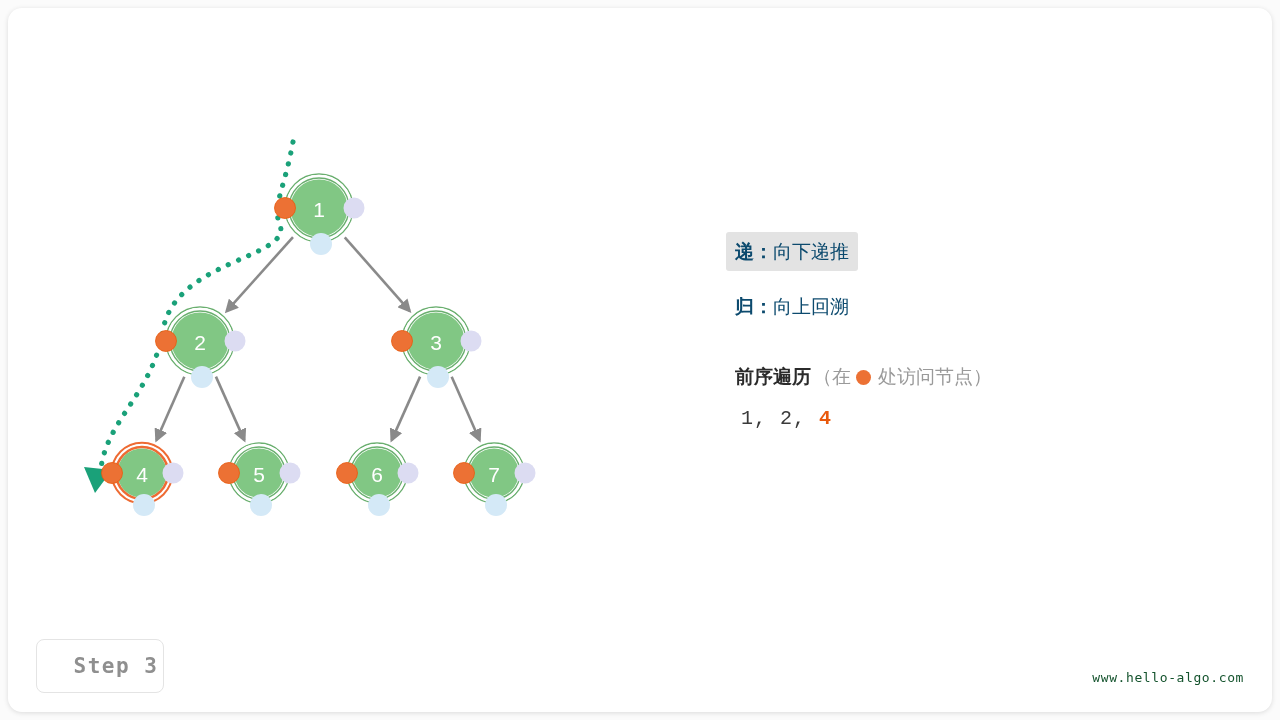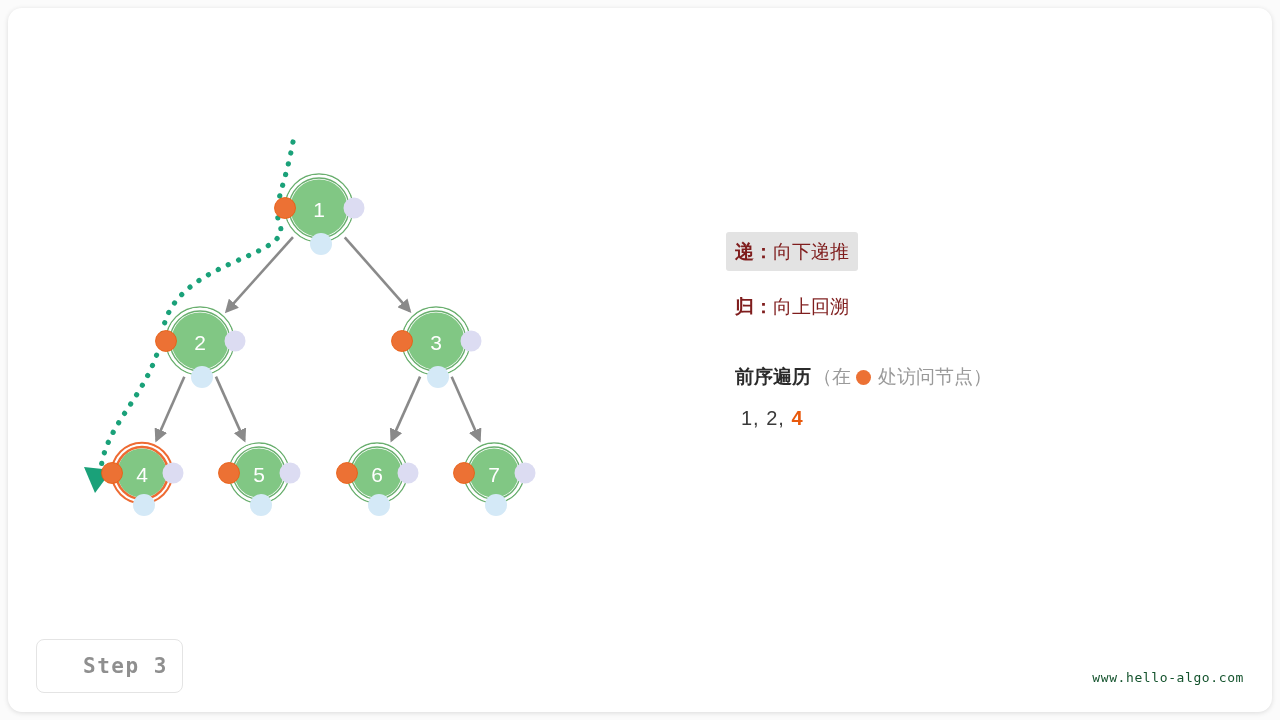--- a/index.html
+++ b/index.html
@@ -45,21 +45,21 @@
   }
   .legend {
     position: absolute;
     left: 726px;
     top: 232px;
     width: 420px;
   }
   .legend-row {
     font-family: "DejaVu Sans", "Liberation Sans", sans-serif;
     font-size: 19px;
-    color: #7f1d1d;
+    color: #0c4a6e;
     line-height: 26px;
     display: inline-block;
     padding: 6px 9px 7px 9px;
     white-space: nowrap;
   }
   .legend-row.active {
     background: #e3e3e3;
     border-radius: 3px;
   }
   .legend-row .key {
@@ -94,34 +94,34 @@
     width: 15px;
     height: 15px;
     border-radius: 50%;
     background: #ec7134;
     vertical-align: -2px;
     margin: 0 5px;
   }
   .order-seq {
     margin-top: 17px;
     margin-left: 6px;
-    font-family: Liberation Sans, sans-serif;
+    font-family: Liberation Mono, monospace;
     font-size: 20px;
     color: #3a3a3a;
     letter-spacing: 1px;
   }
   .order-seq .cur {
     color: #e8590c;
     font-weight: bold;
   }
   .step-badge {
     position: absolute;
     left: 36px;
     top: 639px;
-    width: 147px;
+    width: 128px;
     height: 54px;
     border: 1px solid #e4e4e4;
     border-radius: 8px;
     background: #ffffff;
     box-sizing: border-box;
     display: flex;
     align-items: center;
     justify-content: center;
     font-family: "DejaVu Sans Mono", "Liberation Mono", monospace;
     font-size: 21px;

